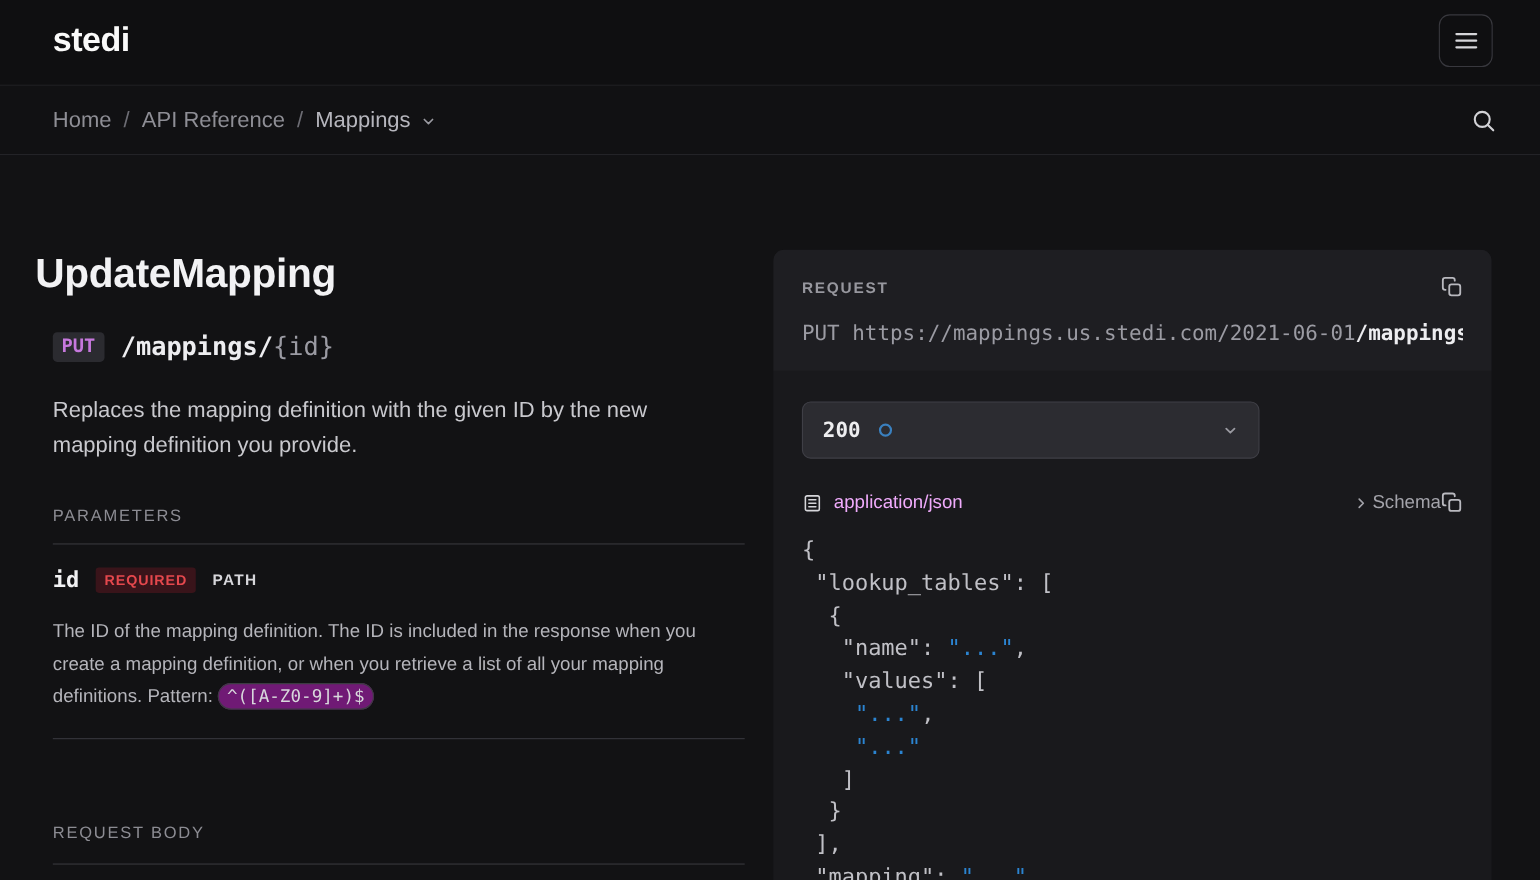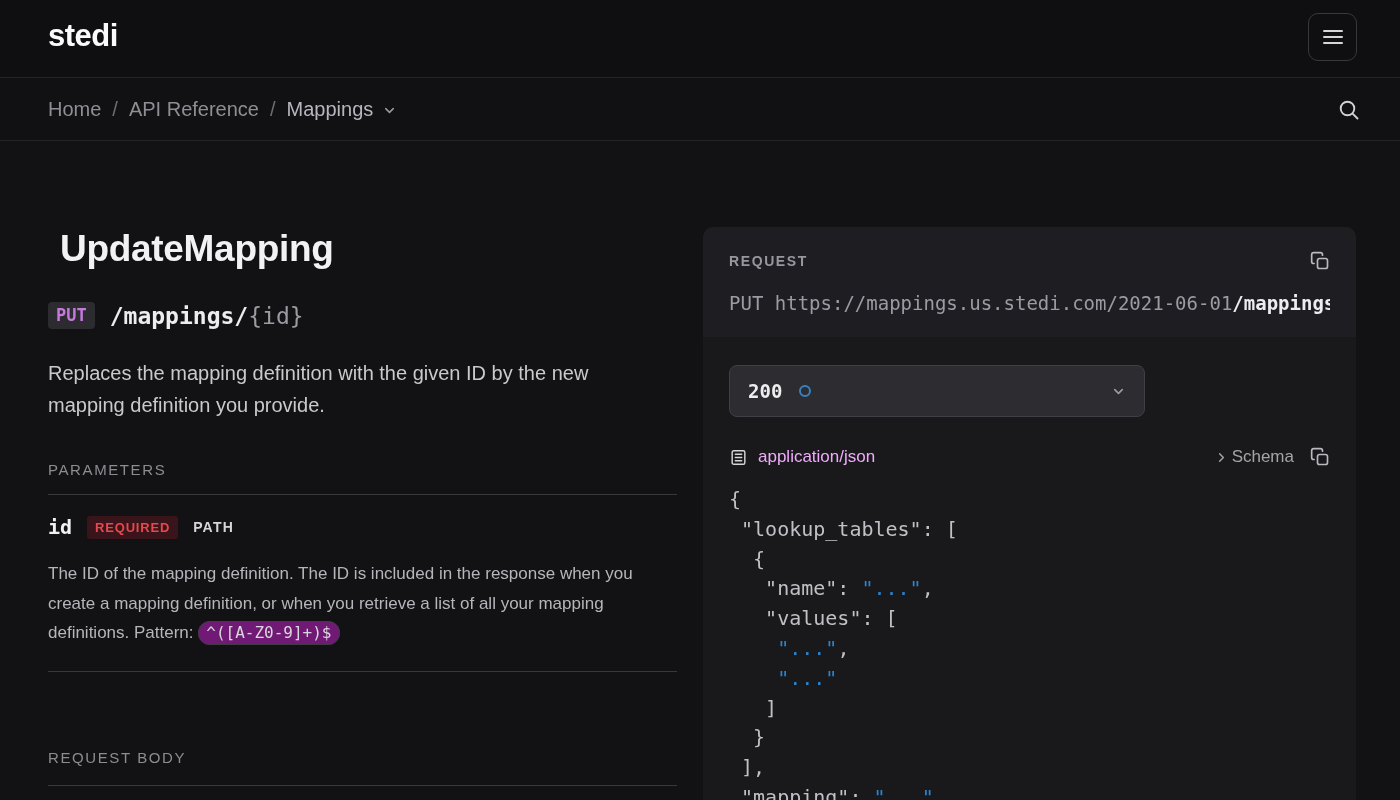--- a/index.html
+++ b/index.html
@@ -37,21 +37,21 @@
   }
   .crumbs { display:flex; align-items:center; gap:11px; font-size:20px; }
   .crumb { color:#8e8e95; cursor:pointer; }
   .crumb-sep { color:#6d6d74; }
   .crumb-current { color:#b6b6bd; display:flex; align-items:center; gap:9px; cursor:pointer; }
   .crumb-current .chev { color:#9a9aa1; margin-top:2px; }
   .search-btn { position:absolute; right:37px; top:19px; width:26px; height:26px; color:#d2d2d6; cursor:pointer; background:none; border:none; }
 
   
   .page-title {
-    position:absolute; left:60px; top:228px;
+    position:absolute; left:32px; top:228px;
     font-size:37px; font-weight:700; letter-spacing:-0.3px; color:#f2f2f4;
   }
   .method-row { position:absolute; left:48px; top:302px; display:flex; align-items:center; gap:15px; }
   .method-badge {
     font-family:"DejaVu Sans Mono", monospace; font-size:17px; font-weight:700;
     color:#c678dd; background:#2b2b30; padding:3px 8px 4px; border-radius:4px;
   }
   .endpoint-path { font-family:"DejaVu Sans Mono", monospace; font-size:23px; }
   .op-desc {
     position:absolute; left:48px; top:357px; width:618px;
@@ -98,21 +98,21 @@
     background:#2c2c31; border:1px solid #3f3f46; border-radius:8px;
     display:flex; align-items:center; gap:17px; padding:0 18px; cursor:pointer;
   }
   .status-code { font-family:"DejaVu Sans Mono", monospace; font-size:19px; font-weight:700; color:#eeeef0; }
   .status-ring { width:12px; height:12px; border:2.5px solid #3a80bf; border-radius:50%; }
   .response-label { font-size:17px; font-weight:700; color:#cecfd4; }
   .response-select .chev { margin-left:auto; color:#9a9aa1; }
   .contenttype-row { margin-top:30px; display:flex; align-items:center; }
   .doc-icon { color:#d6d6da; margin-right:10px; }
   .contenttype-label { font-size:17px; color:#f0abfc; }
-  .ct-right { margin-left:auto; display:flex; align-items:flex-end; gap:16px; }
+  .ct-right { margin-left:auto; display:flex; align-items:flex-end; }
   .schema-toggle { display:flex; align-items:center; gap:3px; background:none; border:none; color:#a3a3aa; font-size:17px; font-family:inherit; cursor:pointer; }
   .code-block {
     margin-top:18px; font-family:"DejaVu Sans Mono", monospace;
     font-size:20px; line-height:29.8px; white-space:pre;
   }
 
   
   .seg-g { color:#c0c0c6; }
   .seg-b { color:#2b84d1; }
   .seg-d { color:#9b9ba3; }

